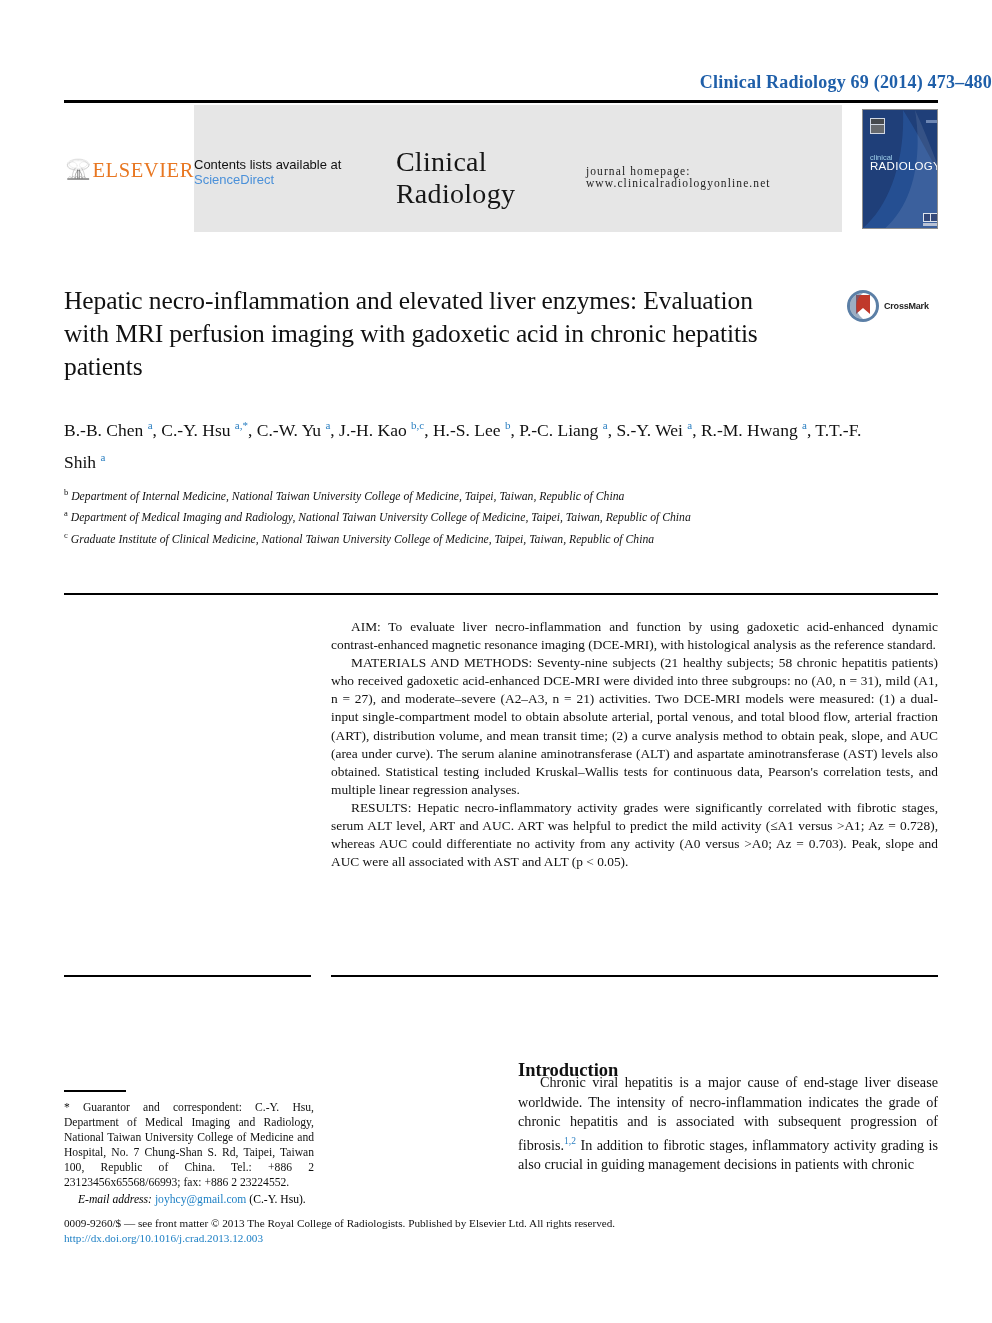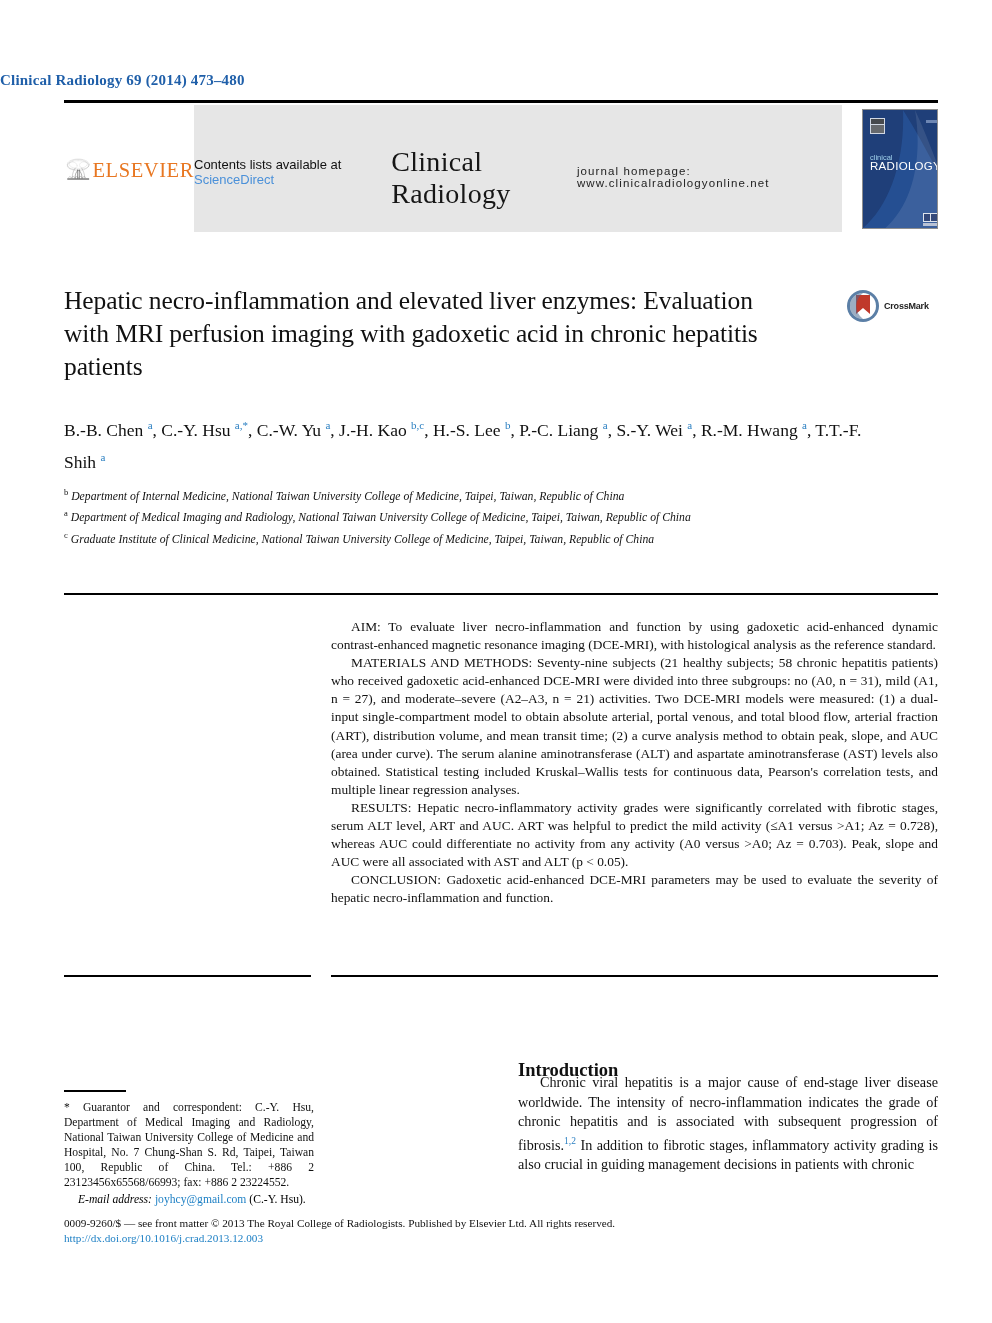--- a/index.html
+++ b/index.html
@@ -19,24 +19,24 @@
     position: absolute;
     left: 0; top: 0;
     width: 992px; height: 1323px;
   }
 
   
   .runhead {
     position: absolute;
     left: 0; top: 72px;
     width: 992px;
-    text-align: left;
+    text-align: right;
     font-family: "Liberation Serif", serif;
     font-weight: bold;
-    font-size: 15px;
+    font-size: 18px;
     color: #1f5fa9;
     letter-spacing: .2px;
   }
 
   
   .masthead {
     position: absolute;
     left: 64px; top: 100px;
     width: 874px; height: 132px;
   }
@@ -87,21 +87,21 @@
   }
   .contents-line .sd { color: #4a90d9; }
   .journal-name {
     font-family: "Liberation Serif", serif;
     font-size: 28px;
     color: #161616;
     margin-top: 18px;
     letter-spacing: .3px;
   }
   .homepage-line {
-    font-family: Liberation Sans, sans-serif;
+    font-family: Liberation Serif, serif;
     font-size: 11.5px;
     letter-spacing: 1.1px;
     color: #222;
     margin-top: 22px;
     margin-bottom: 6px;
   }
   .cover-block {
     width: 96px;
     display: flex;
     align-items: center;
@@ -402,21 +402,20 @@
 
   <div class="rule-top"></div>
   <div class="rule-bot-left"></div>
   <div class="rule-bot-right"></div>
 
 
   <div class="abstract">
     <p><span class="lbl">AIM:</span><span> To evaluate liver necro-inflammation and function by using gadoxetic acid-enhanced dynamic contrast-enhanced magnetic resonance imaging (DCE-MRI), with histological analysis as the reference standard.</span></p>
     <p><span class="lbl">MATERIALS AND METHODS:</span><span> Seventy-nine subjects (21 healthy subjects; 58 chronic hepatitis patients) who received gadoxetic acid-enhanced DCE-MRI were divided into three subgroups: no (A0, n = 31), mild (A1, n = 27), and moderate–severe (A2–A3, n = 21) activities. Two DCE-MRI models were measured: (1) a dual-input single-compartment model to obtain absolute arterial, portal venous, and total blood flow, arterial fraction (ART), distribution volume, and mean transit time; (2) a curve analysis method to obtain peak, slope, and AUC (area under curve). The serum alanine aminotransferase (ALT) and aspartate aminotransferase (AST) levels also obtained. Statistical testing included Kruskal–Wallis tests for continuous data, Pearson's correlation tests, and multiple linear regression analyses.</span></p>
     <p><span class="lbl">RESULTS:</span><span> Hepatic necro-inflammatory activity grades were significantly correlated with fibrotic stages, serum ALT level, ART and AUC. ART was helpful to predict the mild activity (≤A1 versus &gt;A1; Az = 0.728), whereas AUC could differentiate no activity from any activity (A0 versus &gt;A0; Az = 0.703). Peak, slope and AUC were all associated with AST and ALT (p &lt; 0.05).</span></p>
-    <p><span class="lbl">CONCLUSION:</span><span> Gadoxetic acid-enhanced DCE-MRI parameters may be used to evaluate the severity of hepatic necro-inflammation and function.</span></p>
   </div>
 
   <div class="footnote">
     <div class="footnote-rule"></div>
     <div class="footnote-body">* Guarantor and correspondent: C.-Y. Hsu, Department of Medical Imaging and Radiology, National Taiwan University College of Medicine and Hospital, No. 7 Chung-Shan S. Rd, Taipei, Taiwan 100, Republic of China. Tel.: +886 2 23123456x65568/66993; fax: +886 2 23224552.</div>
     <div class="footnote-email">
       <span class="lab">E-mail address:</span>
       <span class="link">joyhcy@gmail.com</span>
       <span>(C.-Y. Hsu).</span>
     </div>

